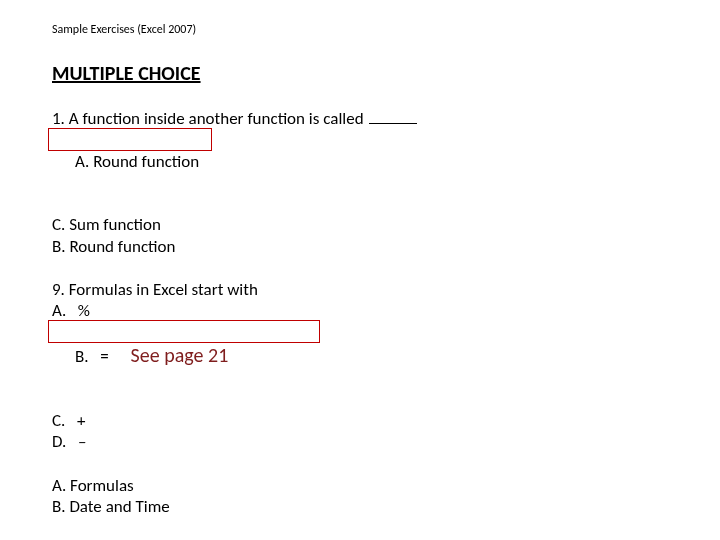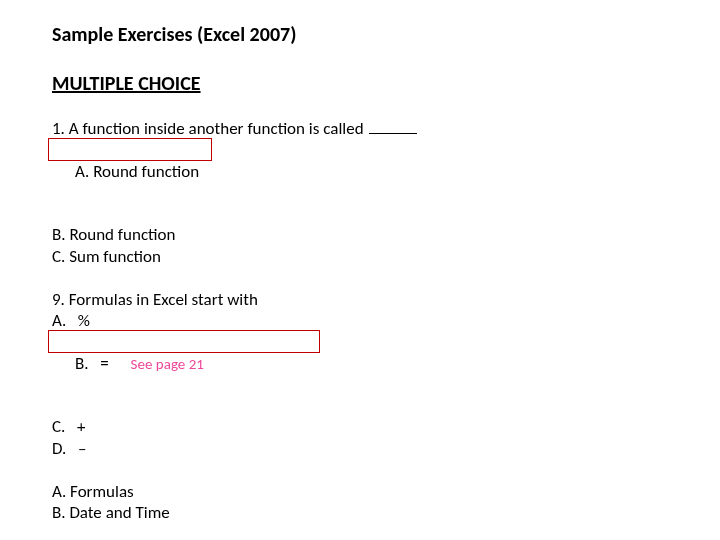--- a/index.html
+++ b/index.html
@@ -10,22 +10,22 @@
     background: #fff;
     font-family: Calibri, "Segoe UI", Arial, sans-serif;
     color: #000;
   }
   .page {
     padding: 22px 0 0 52px;
     font-size: 17px;
     line-height: 1.25;
   }
   .title {
-    font-weight: 700;
-    font-size: 20px;
+    font-weight: 400;
+    font-size: 12px;
   }
   .section {
     font-weight: 700;
     text-decoration: underline;
     font-size: 20px;
     margin-top: 24px;
   }
   .qblock {
     margin-top: 22px;
   }
@@ -39,42 +39,42 @@
     width: 48px;
     vertical-align: baseline;
     margin-left: 2px;
   }
   .redbox {
     position: absolute;
     border: 1.5px solid #c00000;
     pointer-events: none;
   }
   .annot {
-    color: #ec4899;
-    font-size: 15px;
+    color: #7f1d1d;
+    font-size: 20px;
     margin-left: 22px;
   }
 </style>
 </head>
 <body>
 
 <div class="page">
 
   <div class="title">Sample Exercises (Excel 2007)</div>
 
   <div class="section">MULTIPLE CHOICE</div>
 
   <div class="qblock">
     <div class="qline"><span>1. A function inside another function is called </span><span class="blank"></span></div>
     <div class="optline">
       <span>A. Round function</span>
       <span class="redbox" style="left:-4px; top:-1px; width:162px; height:21px;"></span>
     </div>
+    <div class="optline">C. Sum function</div>
     <div class="optline">B. Round function</div>
-    <div class="optline">C. Sum function</div>
   </div>
 
   <div class="qblock">
     <div class="qline">9. Formulas in Excel start with</div>
     <div class="optline">A.   %</div>
     <div class="optline">
       <span>B.   =</span><span class="annot">See page 21</span>
       <span class="redbox" style="left:-4px; top:-1px; width:270px; height:21px;"></span>
     </div>
     <div class="optline">C.   +</div>

